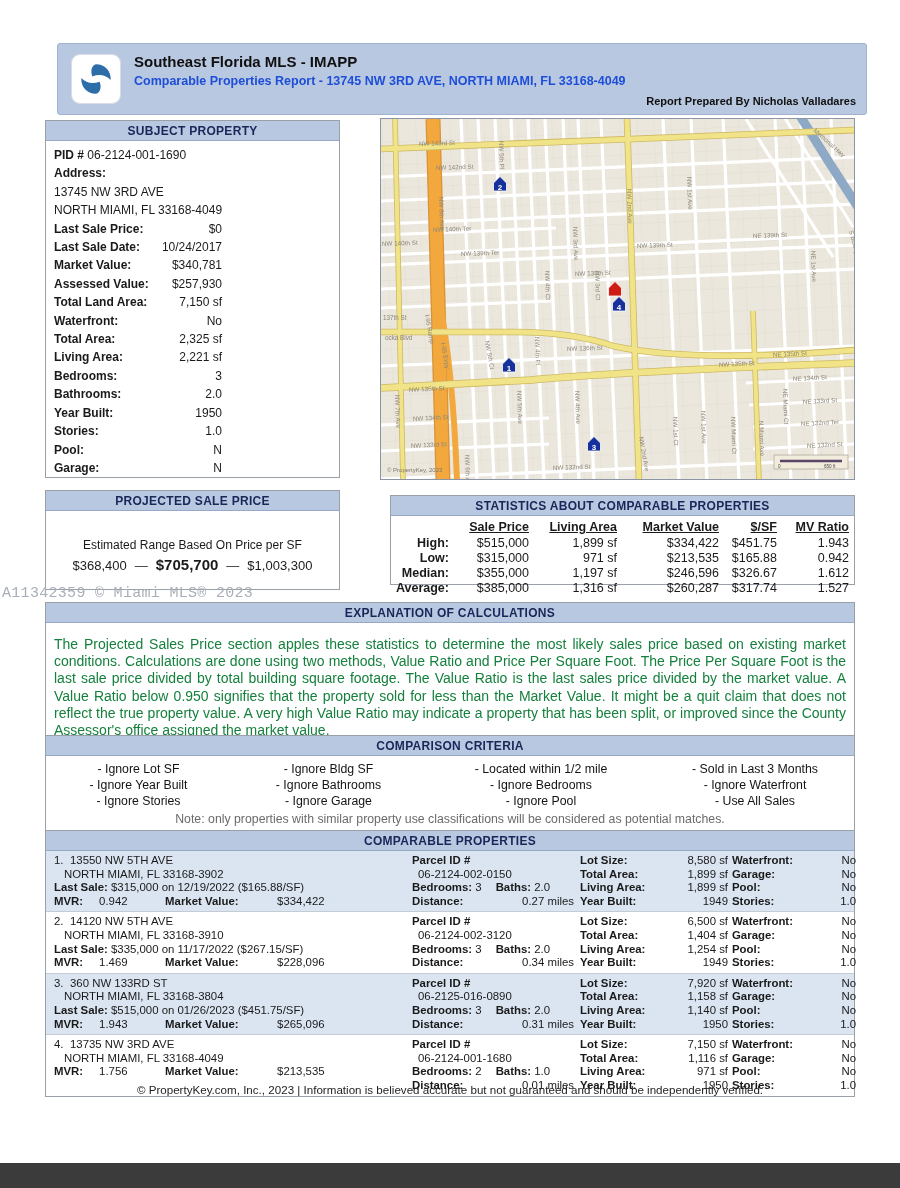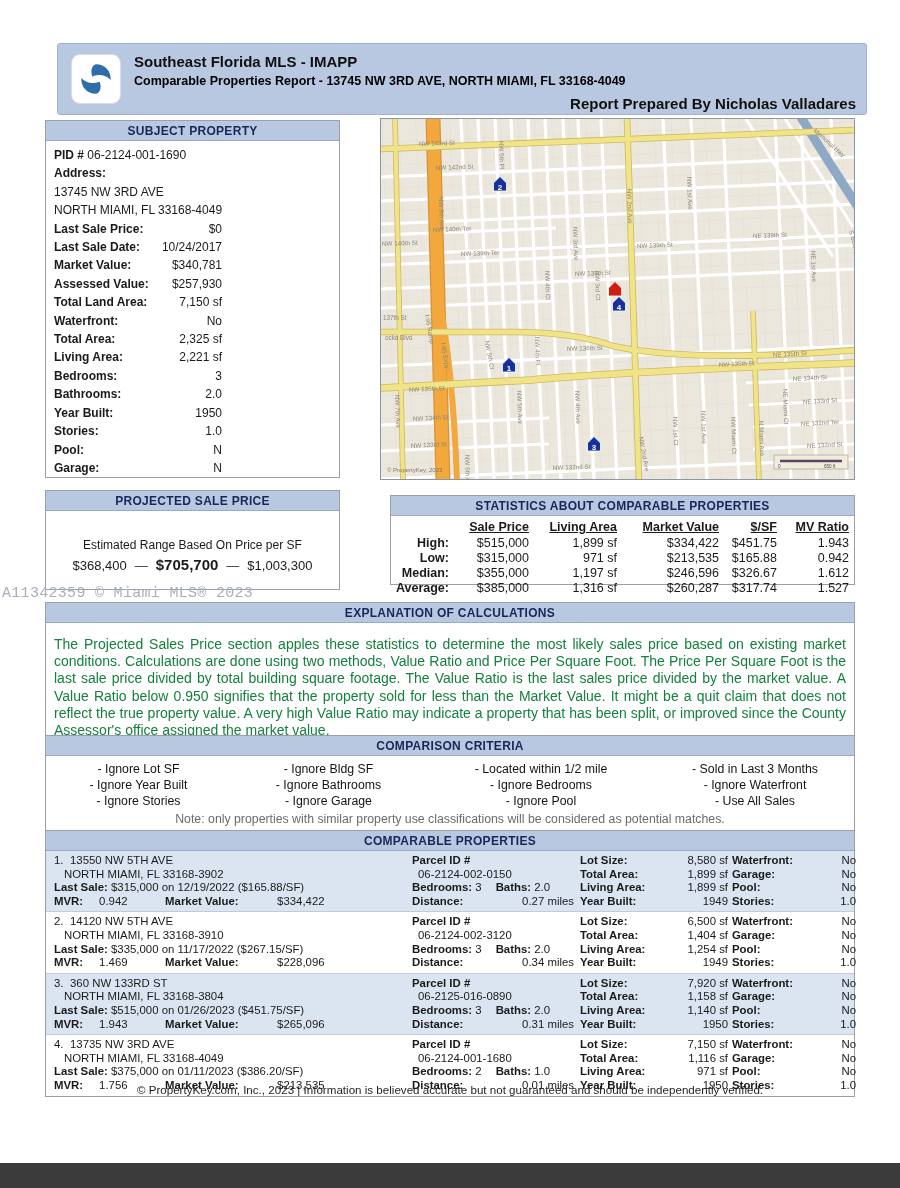--- a/index.html
+++ b/index.html
@@ -13,22 +13,22 @@
   
   .report-header{
     position:absolute;left:12px;top:0;width:810px;height:72px;
     background:#b9c8e1;border:1px solid #9fb2d2;border-radius:3px;box-sizing:border-box;
   }
   .logo{
     position:absolute;left:13px;top:10px;width:48px;height:48px;background:#fff;
     border-radius:9px;border:1px solid #d8dde8;display:flex;align-items:center;justify-content:center;
   }
   .hdr-title{position:absolute;left:76px;top:9px;font-size:15px;font-weight:bold;color:#101010;}
-  .hdr-subtitle{position:absolute;left:76px;top:30px;font-size:12.5px;font-weight:bold;color:#000000;}
-  .hdr-prepared{position:absolute;right:10px;top:51px;font-size:15px;font-weight:bold;color:#101010;}
+  .hdr-subtitle{position:absolute;left:76px;top:30px;font-size:12.5px;font-weight:bold;color:#1d4ed8;}
+  .hdr-prepared{position:absolute;right:10px;top:51px;font-size:11px;font-weight:bold;color:#101010;}
 
   
   .panel{position:absolute;background:#fff;border:1px solid #9aa0a8;box-sizing:border-box;}
   .panel-bar{
     background:#b9c8e1;border-bottom:1px solid #97a8c8;color:#182758;
     font-weight:bold;font-size:12px;text-align:center;padding:3px 0 2px 0;letter-spacing:.3px;
   }
 
   
   .subject-panel{left:0;top:77px;width:295px;height:358px;}
@@ -595,21 +595,20 @@
               <b>Stories:</b>
               <span class="val">1.0</span>
             </div>
     </div>
   </div>
 
   <div class="comp-block">
     <div class="col-a">
       <div class="ca-l1"><span class="num">4.</span><span>13735 NW 3RD AVE</span></div>
       <div class="ca-l2">NORTH MIAMI, FL 33168-4049</div>
-      <div class="ca-l3"><b>Last Sale:</b> <span>$375,000 on 01/11/2023 ($386.20/SF)</span></div>
       <div class="ca-l4">
               <b>MVR:</b>
               <span class="mvr-v">1.756</span>
               <b class="mvlbl">Market Value:</b>
               <span class="mv-v">$213,535</span>
             </div>
     </div>
     <div class="col-b">
       <div class="cb-l1"><b>Parcel ID #</b></div>
       <div class="cb-l2">06-2124-001-1680</div>

